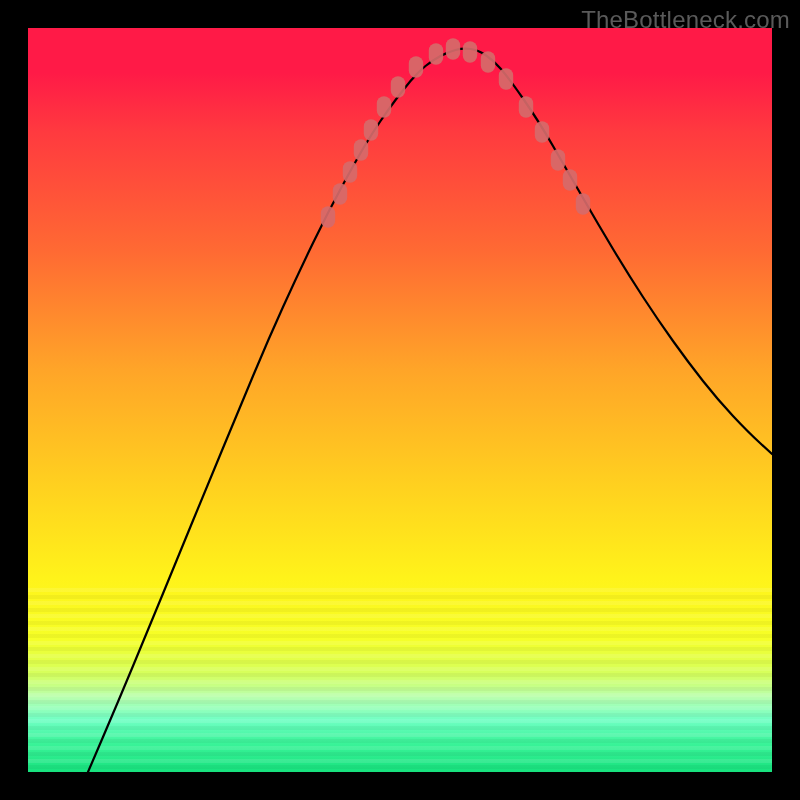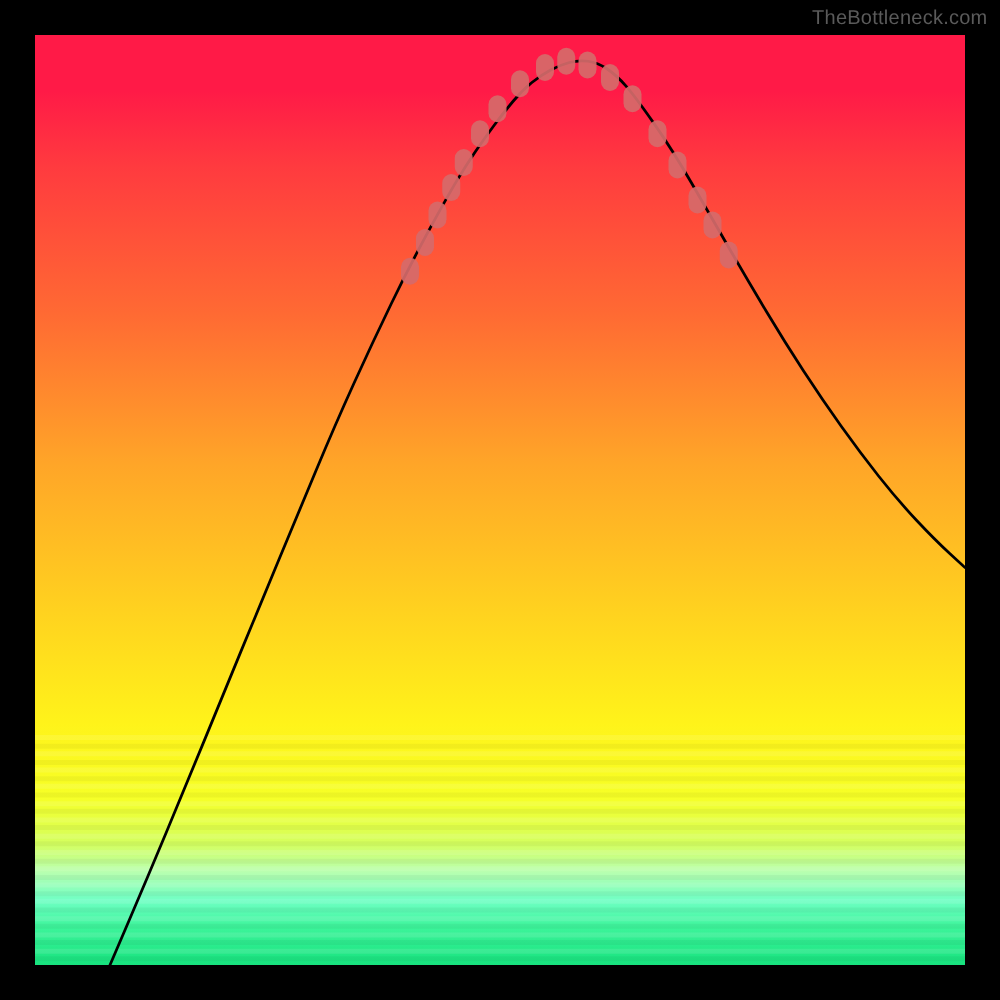--- a/index.html
+++ b/index.html
@@ -12,21 +12,21 @@
     position: relative;
     width: 800px;
     height: 800px;
     background: #000;
     overflow: hidden;
   }
   .watermark {
     position: absolute;
     top: 6px;
     right: 10px;
-    font-size: 16px;
+    font-size: 24px;
     font-weight: 500;
     color: #5a5a5a;
     letter-spacing: 0.2px;
     z-index: 10;
     user-select: text;
   }
   .plot-frame {
     position: absolute;
     left: 28px;
     top: 28px;

